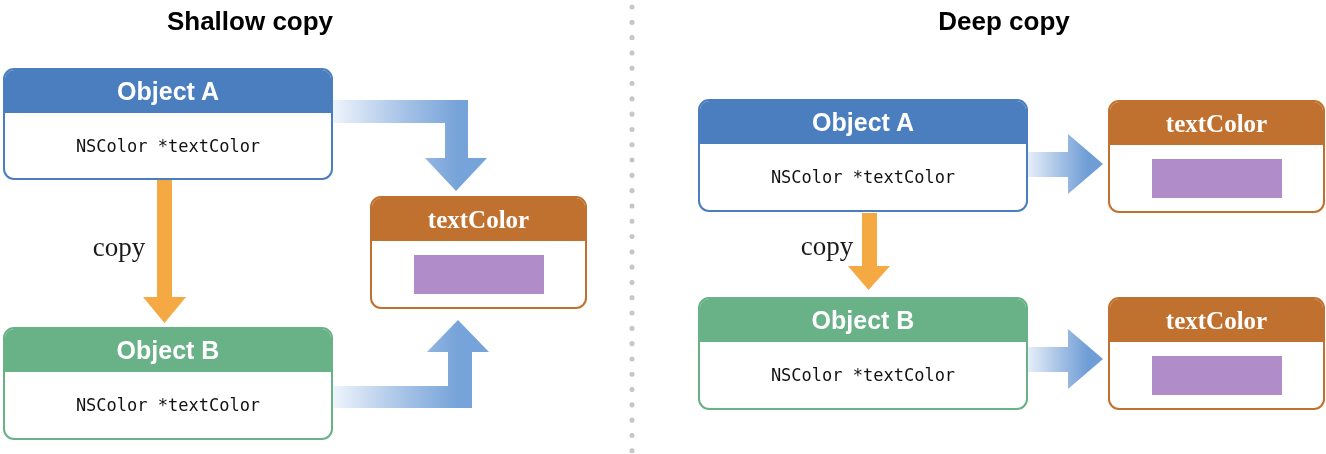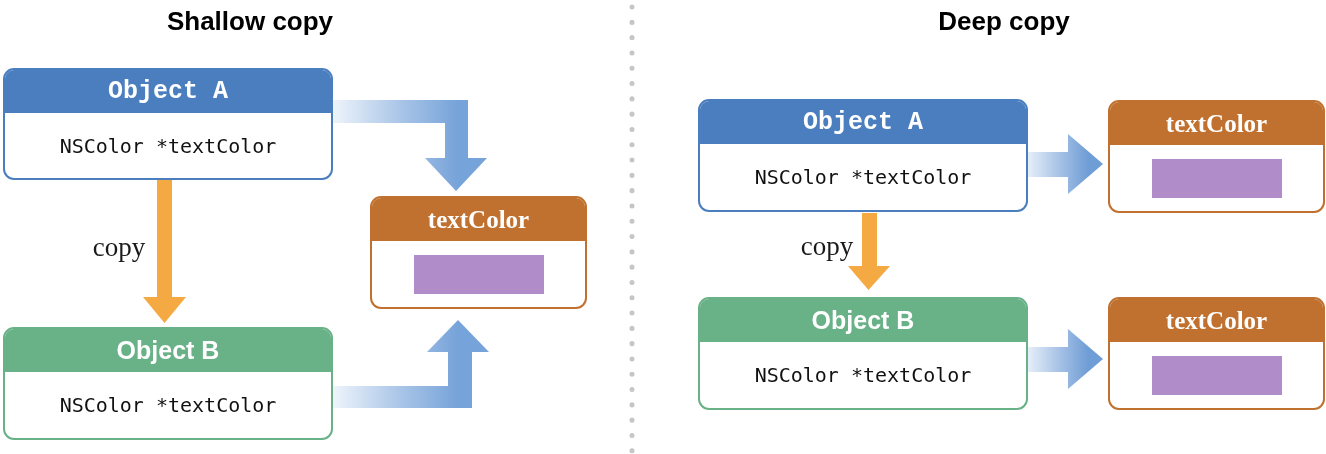--- a/index.html
+++ b/index.html
@@ -20,24 +20,24 @@
     position:absolute; box-sizing:border-box; background:#fff;
     border:2px solid; border-radius:11px; display:flex; flex-direction:column;
     overflow:hidden;
   }
   .box .hdr {
     flex:0 0 43px; display:flex; align-items:center; justify-content:center;
     color:#fff; font-weight:bold; font-size:25px;
   }
   .box .bdy {
     flex:1; display:flex; align-items:center; justify-content:center;
-    font-family:"DejaVu Sans Mono", monospace; font-size:20px; color:#111;
+    font-family:"DejaVu Sans Mono", monospace; font-size:17px; color:#111;
   }
   .box.blue   { border-color:var(--blue); }
-  .box.blue   .hdr { background:var(--blue);font-family:Liberation Mono, monospace; }
+  .box.blue   .hdr { background:var(--blue); }
   .box.green  { border-color:var(--green); }
   .box.green  .hdr { background:var(--green); }
   .box.orange { border-color:var(--orange); }
   .box.orange .hdr { background:var(--orange);font-family:Liberation Serif, serif; }
   .swatch { width:130px; height:39px; background:var(--purple); }
   .orange-arrow { fill:var(--arrow-orange); }
   .divider { stroke:var(--divider-gray); }
 </style>
 </head>
 <body>

